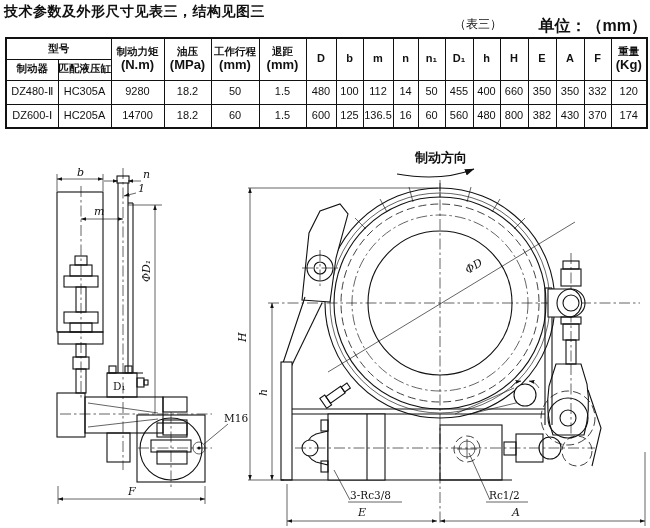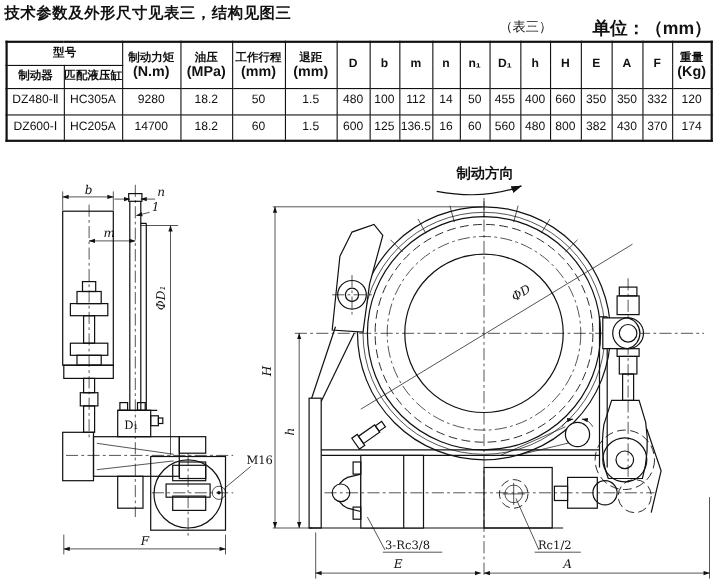--- a/index.html
+++ b/index.html
@@ -7,21 +7,21 @@
   .sheet{position:relative;width:650px;height:528px;overflow:hidden;background:#fff;}
   .title{position:absolute;left:4px;top:3px;font-size:14px;font-weight:bold;letter-spacing:.5px;}
   .tabletag{position:absolute;left:414px;top:16px;font-size:12px;font-weight:normal;margin-left:40px;}
   .unit{position:absolute;right:3px;top:16px;font-size:16px;font-weight:bold;}
   table.spec{position:absolute;left:5px;top:37px;width:641px;border-collapse:collapse;table-layout:fixed;border:2px solid #111;}
   table.spec th,table.spec td{border:1px solid #111;text-align:center;vertical-align:middle;padding:0;font-size:11px;line-height:1.05;overflow:hidden;white-space:nowrap;}
   table.spec th{font-weight:bold;}
   tr.hrow{height:21px;}
   tr.drow{height:24px;font-weight:normal;}
   .sub{font-size:13px;font-weight:bold;}
-  .cjk{font-size:10.5px;}
+  .cjk{font-size:10.5px;font-family:Liberation Mono, monospace;}
   svg.draw{position:absolute;left:0;top:140px;}
   .ln{stroke:#111;fill:none;stroke-width:1.1;}
   .thin{stroke:#111;fill:none;stroke-width:.65;}
   .cl{stroke:#111;fill:none;stroke-width:.65;stroke-dasharray:11 3 2.5 3;}
   .dash{stroke:#111;fill:none;stroke-width:.8;stroke-dasharray:8 4;}
   .wfill{fill:#fff;stroke:#111;stroke-width:1.1;}
   .dimtxt{font:italic 11px "DejaVu Serif",serif;fill:#111;}
   .lbl{font:10.5px "DejaVu Serif",serif;fill:#111;}
   .cn{font:bold 13px "Liberation Sans",sans-serif;fill:#111;}
 </style>

